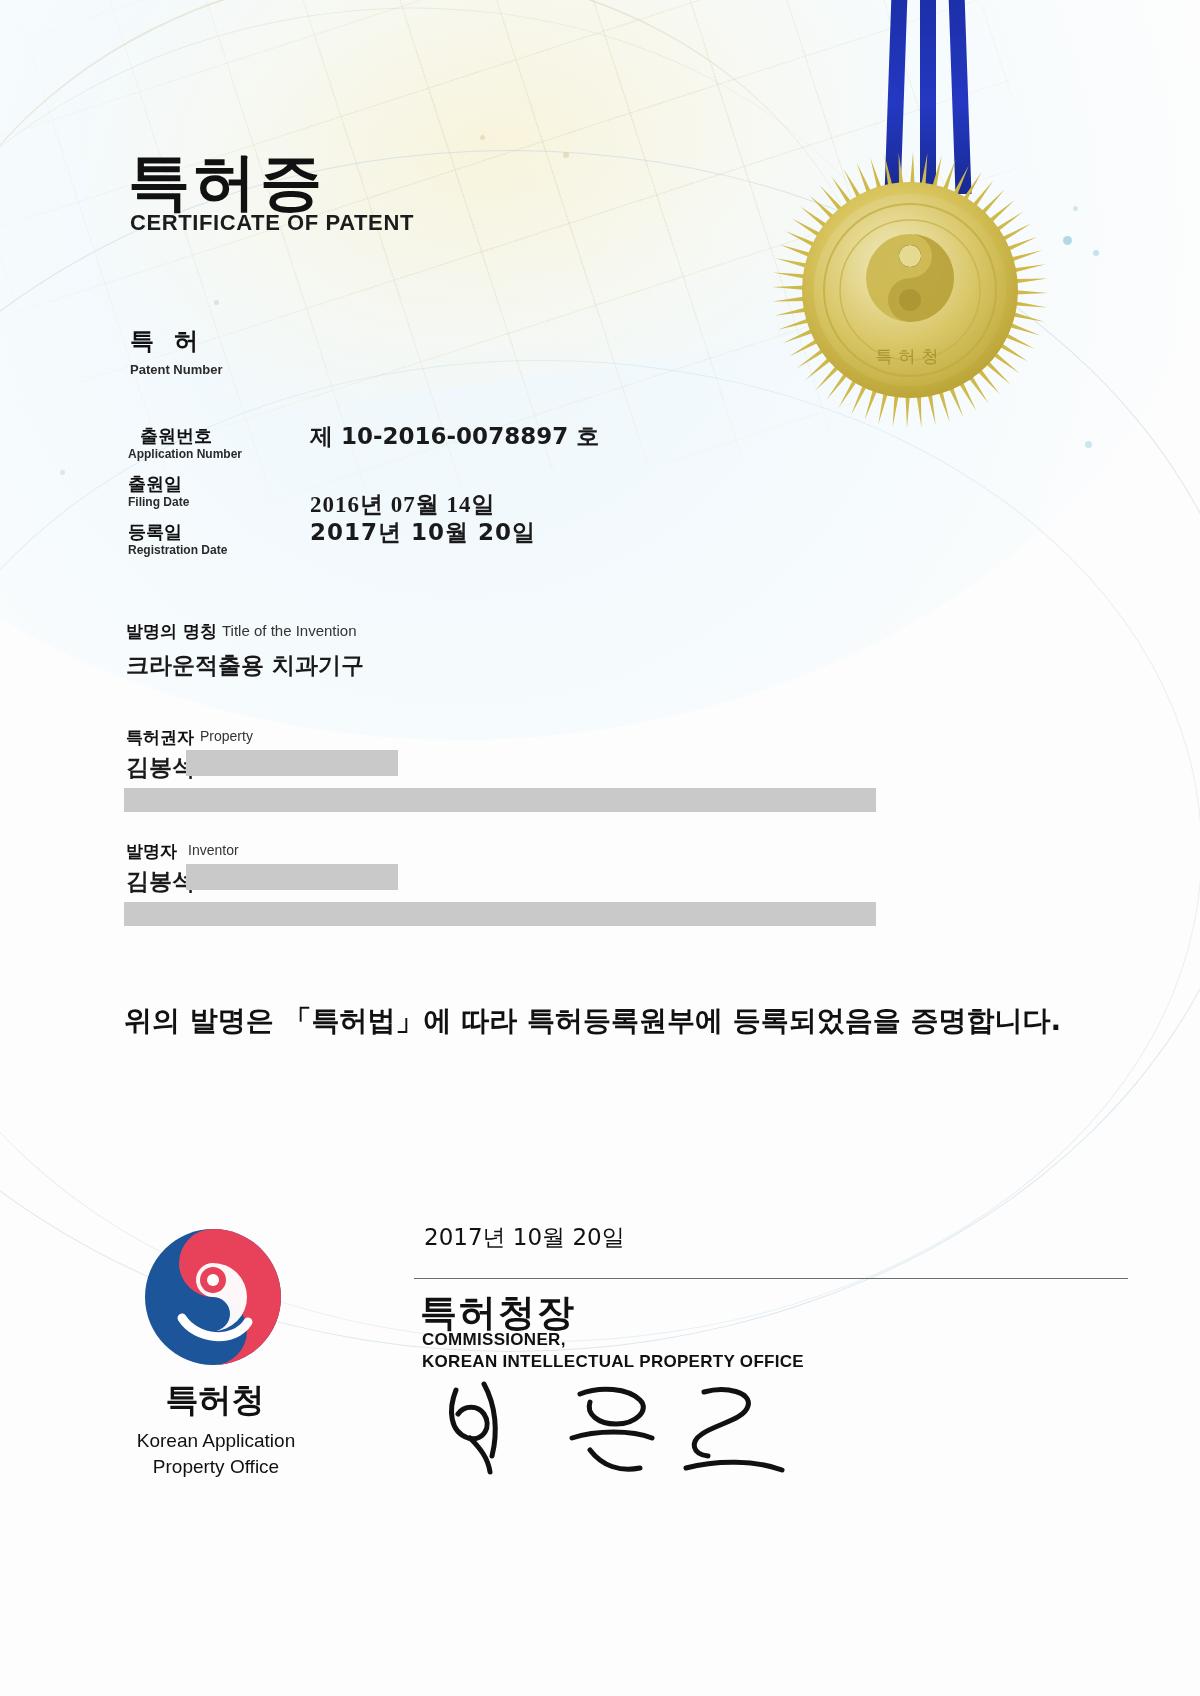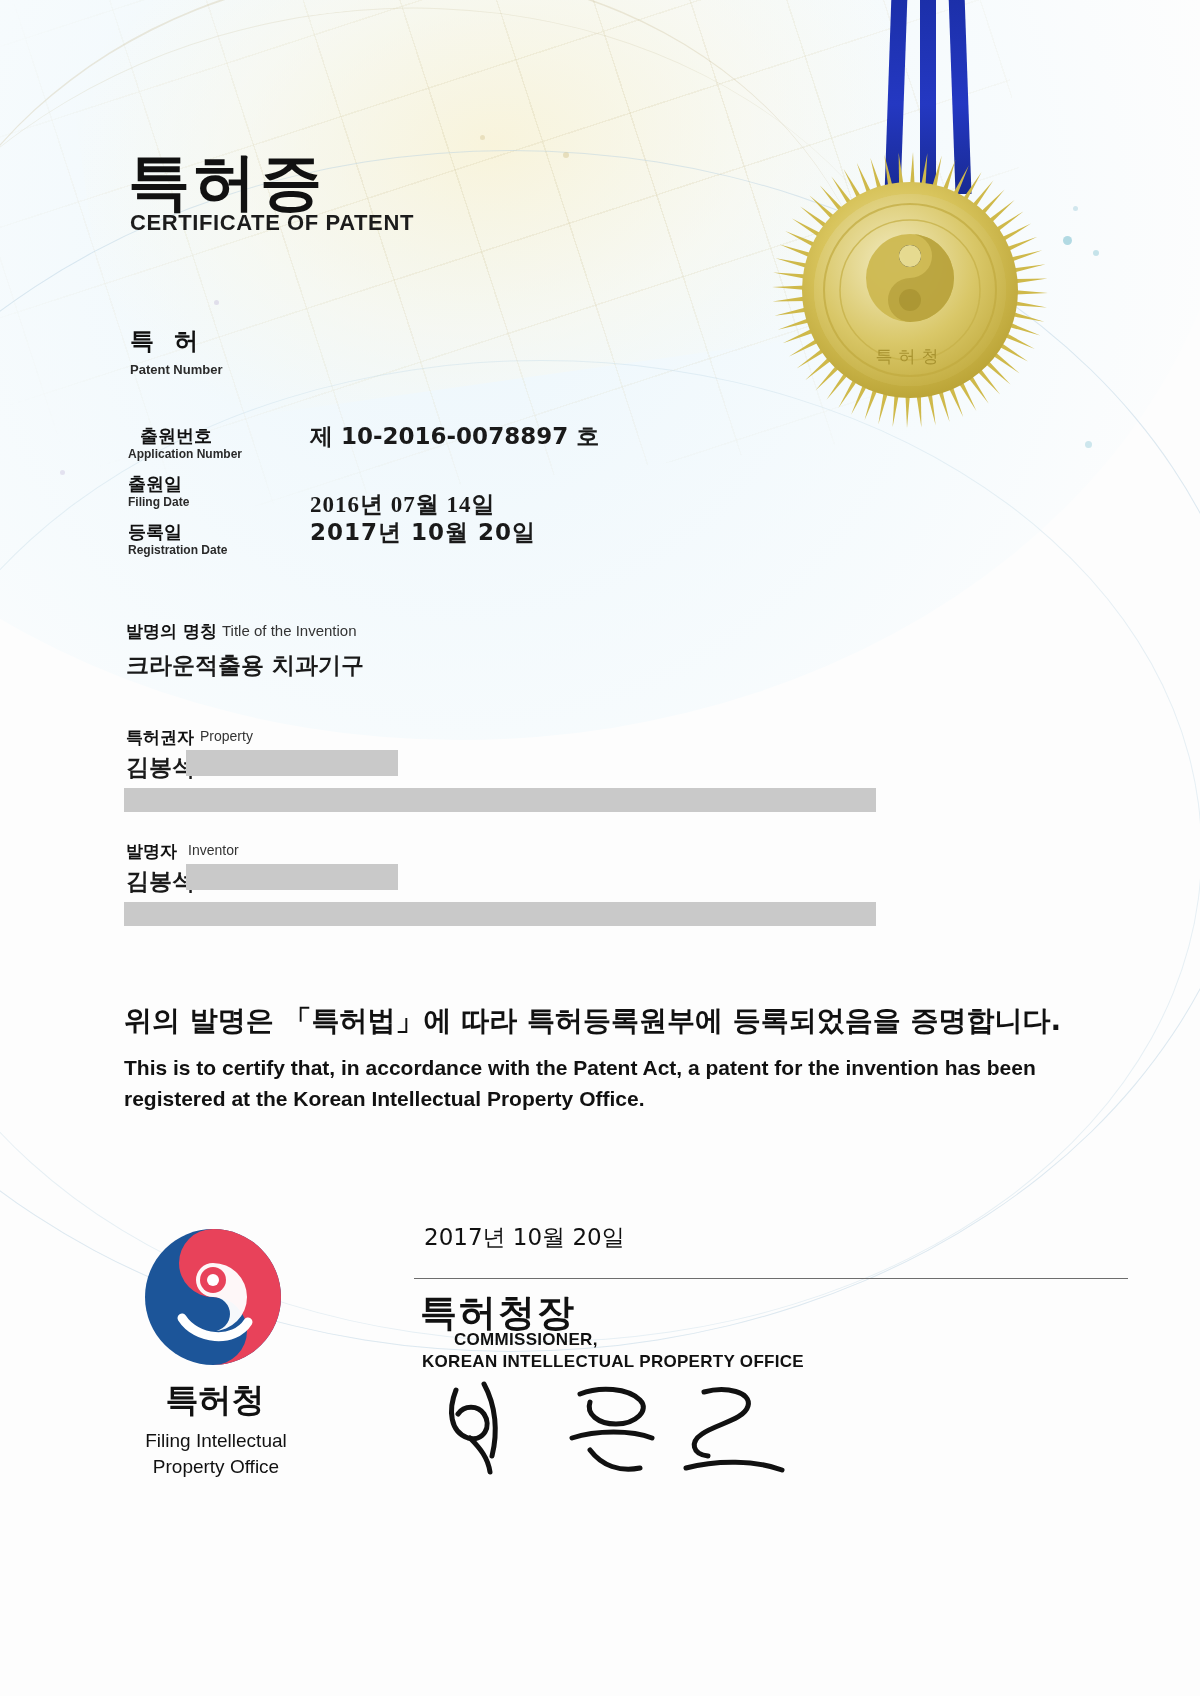--- a/index.html
+++ b/index.html
@@ -218,21 +218,21 @@
     position: absolute; left: 414px; top: 1278px;
     width: 714px; height: 1px; background: #6d6d6d;
   }
   .comm-kr {
     position: absolute; left: 420px; top: 1288px;
     font-size: 37px; font-weight: 700; letter-spacing: 2px;
     font-family: Liberation Serif, serif; color: #111;
   }
   .comm-en1 {
     position: absolute; left: 422px; top: 1330px;
-    font-size: 17px; font-weight: 700; letter-spacing: 0.3px; color: #111; margin-left: 32px;
+    font-size: 17px; font-weight: 700; letter-spacing: 0.3px; color: #111;
   }
   .comm-en2 {
     position: absolute; left: 422px; top: 1352px;
     font-size: 17px; font-weight: 700; letter-spacing: 0.3px; color: #111;
   }
   .signature {
     position: absolute; left: 440px; top: 1372px;
     width: 360px; height: 120px;
   }
 
@@ -400,21 +400,20 @@
   <div class="redact" style="left:186px;top:750px;width:212px;height:26px;"></div>
   <div class="redact" style="left:124px;top:788px;width:752px;height:24px;"></div>
 
   <div class="inv-kr label-kr">발명자</div>
   <div class="inv-en">Inventor</div>
   <div class="inv-name">김봉석</div>
   <div class="redact" style="left:186px;top:864px;width:212px;height:26px;"></div>
   <div class="redact" style="left:124px;top:902px;width:752px;height:24px;"></div>
 
   <div class="cert-kr">위의 발명은 「특허법」에 따라 특허등록원부에 등록되었음을 증명합니다.</div>
-  <div class="cert-en">This is to certify that, in accordance with the Patent Act, a patent for the invention has been registered at the Korean Intellectual Property Office.</div>
 
   <div class="sign-date">2017년 10월 20일</div>
   <div class="hr-line"></div>
   <div class="comm-kr">특허청장</div>
   <div class="comm-en1">COMMISSIONER,</div>
   <div class="comm-en2">KOREAN INTELLECTUAL PROPERTY OFFICE</div>
 
   <div class="signature">
     <svg viewBox="0 0 360 120" width="360" height="120" aria-hidden="true">
       <g fill="none" stroke="#111" stroke-width="5" stroke-linecap="round" stroke-linejoin="round">
@@ -435,17 +434,17 @@
       <circle cx="75" cy="75" r="68" fill="#1c5599"></circle>
       <path d="M75 7 a68 68 0 0 1 0 136 a34 34 0 0 0 0 -68 a34 34 0 0 1 0 -68 z" fill="#e8425a"></path>
       <path d="M75 41 a34 34 0 0 1 0 68 a17 17 0 0 0 0 -34 a17 17 0 0 1 0 -34 z" fill="#ffffff" opacity="0.96"></path>
       <circle cx="75" cy="58" r="13" fill="#e8425a"></circle>
       <circle cx="75" cy="58" r="6" fill="#ffffff"></circle>
       <path d="M44 96 C 58 118, 96 122, 110 100" fill="none" stroke="#ffffff" stroke-width="9" stroke-linecap="round"></path>
     </svg>
   </div>
   <div class="kipo-kr">특허청</div>
   <div class="kipo-en">
-    <span>Filing Intellectual</span><br>
+    <span>Korean Application</span><br>
     <span>Property Office</span>
   </div>
 
 </div>
 
 </body></html>

